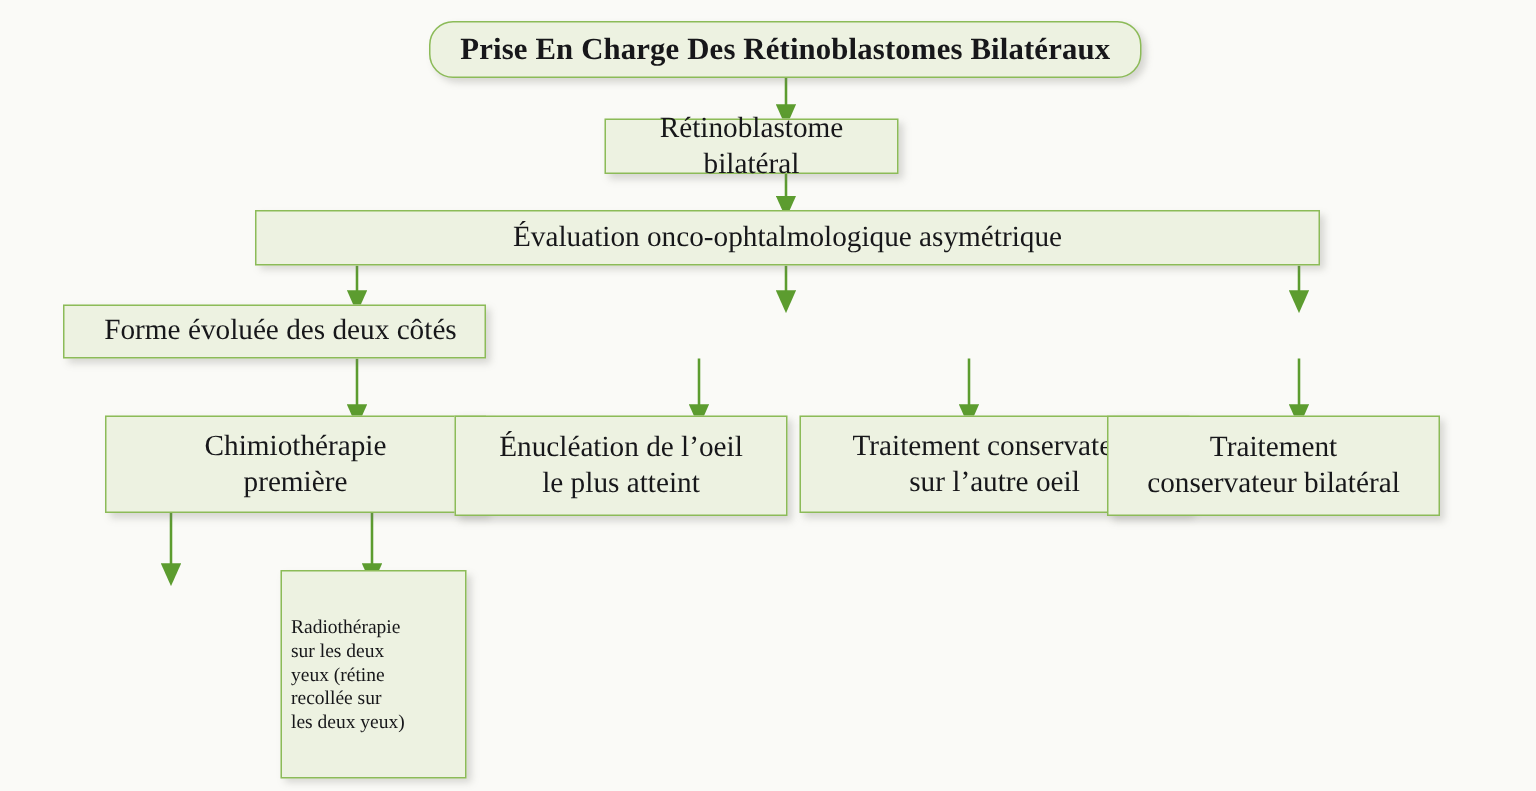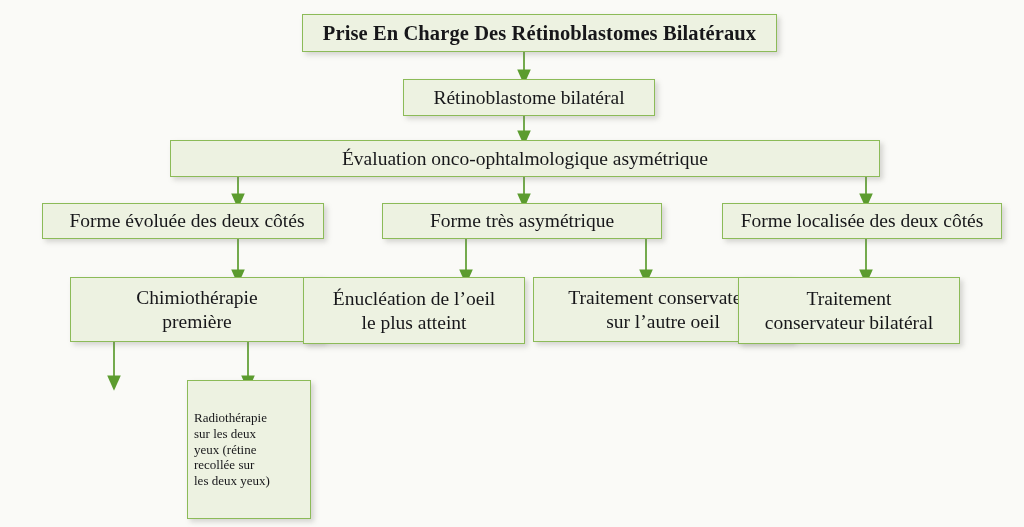--- a/index.html
+++ b/index.html
@@ -86,43 +86,37 @@
       <path d="M466,239 L466,272"></path>
       <path d="M646,239 L646,272"></path>
 
       <path d="M866,239 L866,272"></path>
 
       <path d="M114,342 L114,378"></path>
       <path d="M248,342 L248,378"></path>
     </g>
   </svg>
 
-  <div class="node n-title" style="left:302px; top:14px; width:475px; height:38px;">
+  <div class="node n-title" style="left:286px; top:14px; width:475px; height:38px;border-radius:16px;">
     <span>Prise En Charge Des Rétinoblastomes Bilatéraux</span>
   </div>
 
-  <div class="node n-lvl2" style="left:403px; top:79px; width:252px; height:37px;">
+  <div class="node n-lvl2" style="left:403px; top:79px; width:196px; height:37px;">
     <span>Rétinoblastome bilatéral</span>
   </div>
 
   <div class="node n-lvl2" style="left:170px; top:140px; width:710px; height:37px;">
     <span>Évaluation onco-ophtalmologique asymétrique</span>
   </div>
 
   <div class="node n-lvl3" style="left:42px; top:203px; width:282px; height:36px;padding-left:14px;">
     <span>Forme évoluée des deux côtés</span>
   </div>
 
-  <div class="node n-lvl3" style="left:382px; top:203px; width:280px; height:36px;">
-    <span>Forme très asymétrique</span>
-  </div>
 
-  <div class="node n-lvl3" style="left:722px; top:203px; width:280px; height:36px;">
-    <span>Forme localisée des deux côtés</span>
-  </div>
 
   <div class="node n-lvl4" style="left:70px; top:277px; width:254px; height:65px;">
     <span>Chimiothérapie<br>première</span>
   </div>
 
   <div class="node n-lvl4" style="left:303px; top:277px; width:222px; height:67px;">
     <span>Énucléation de l’oeil<br>le plus atteint</span>
   </div>
 
   <div class="node n-lvl4" style="left:533px; top:277px; width:260px; height:65px;">

